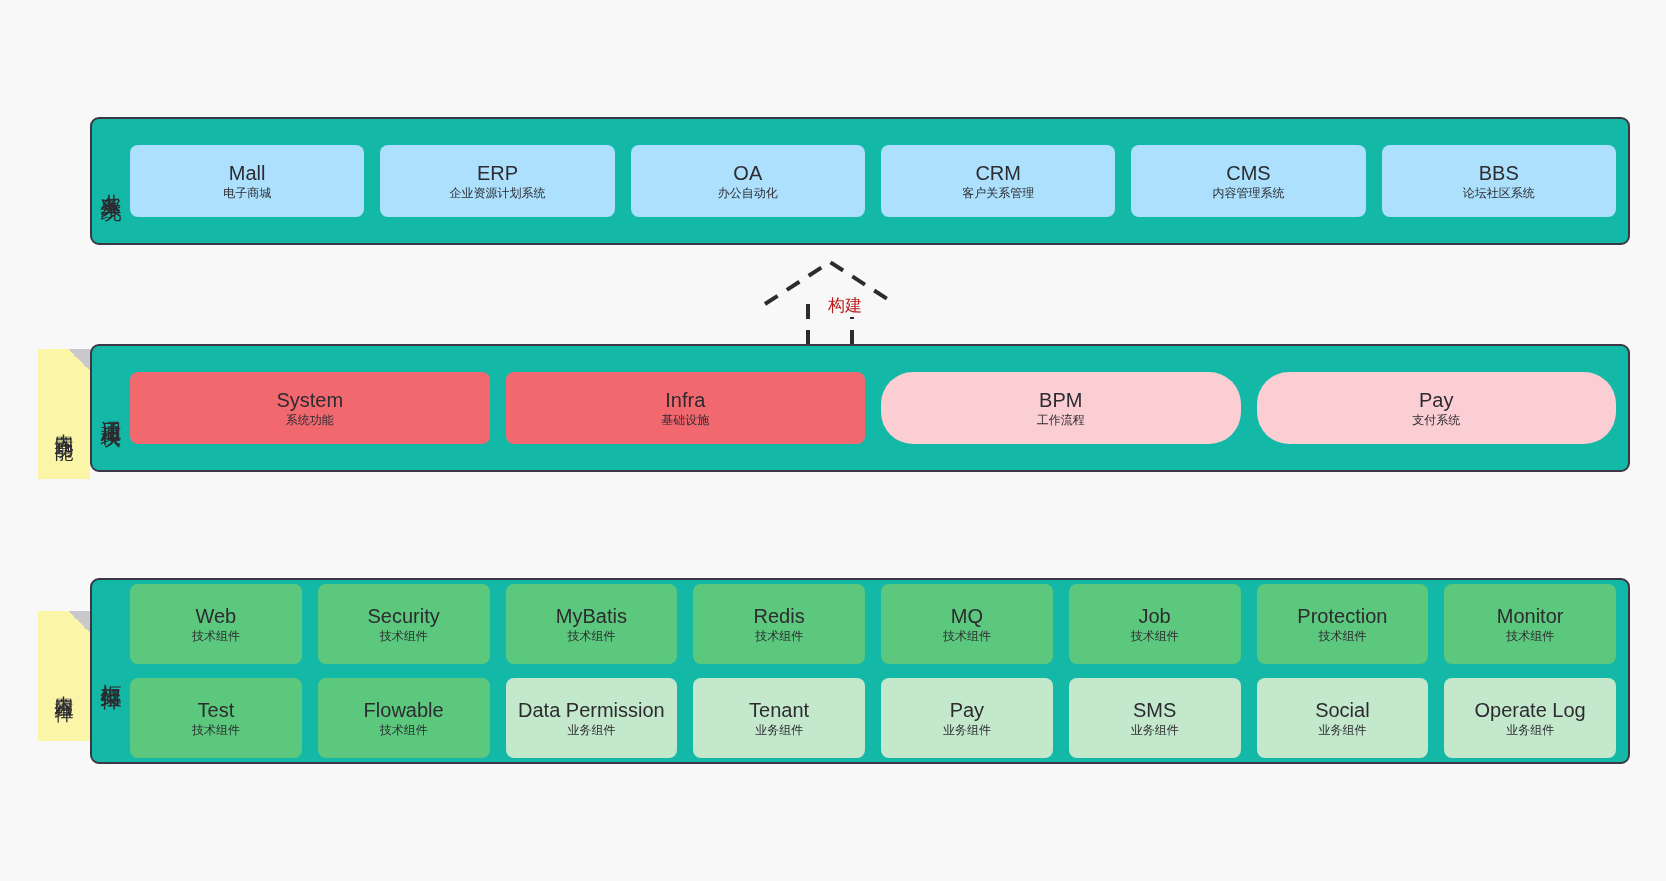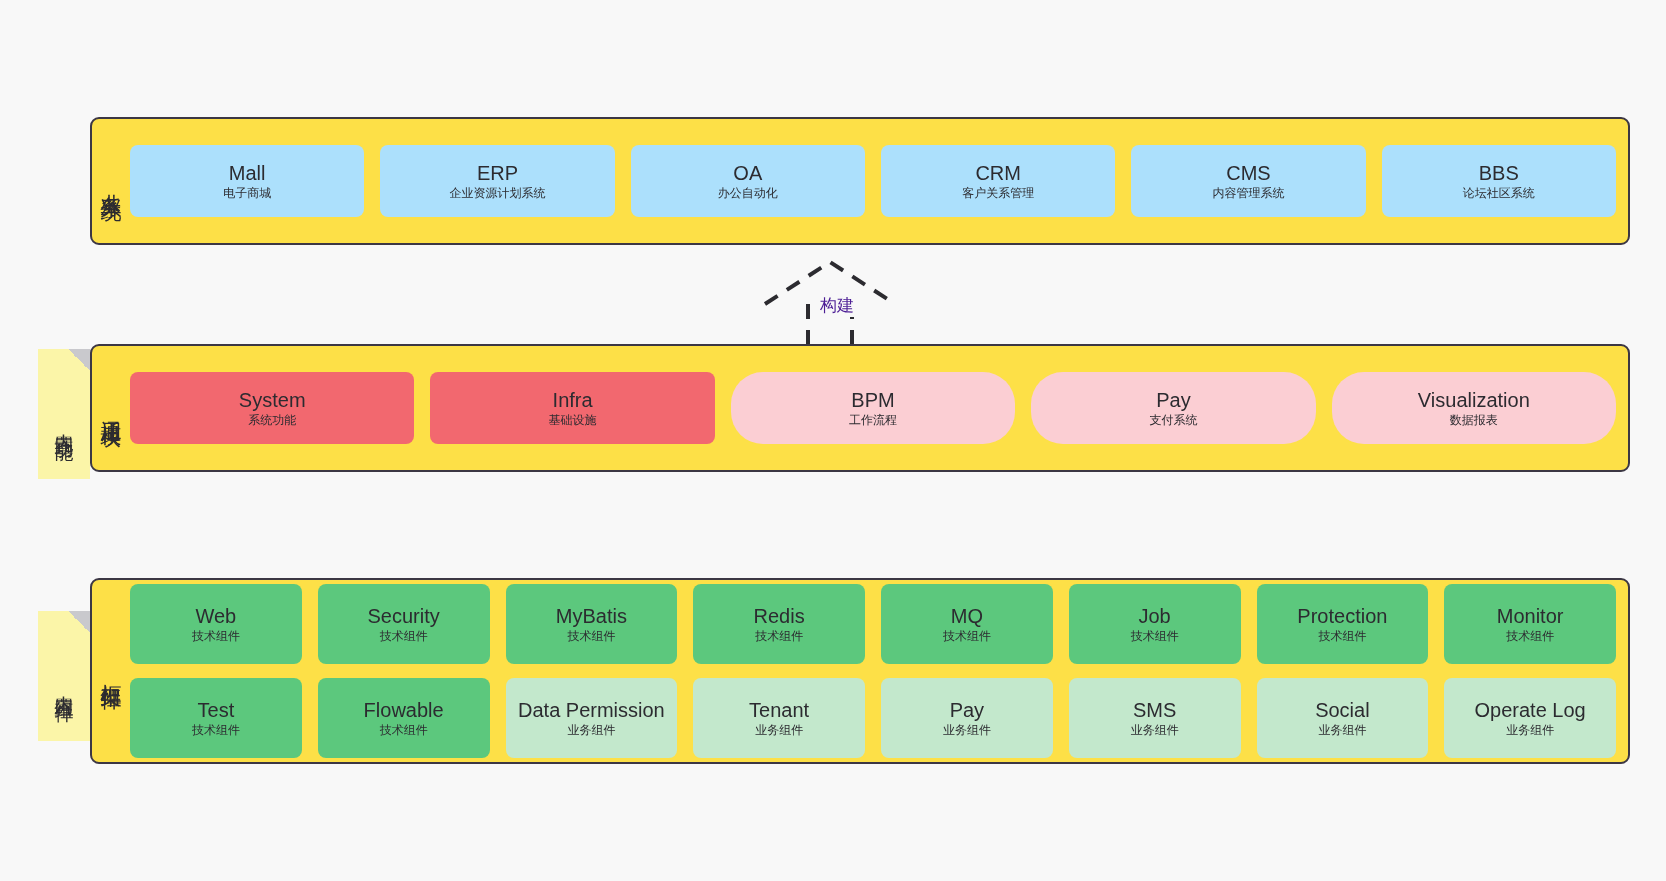--- a/index.html
+++ b/index.html
@@ -7,21 +7,21 @@
     width: 1666px; height: 881px;
     background: #f8f8f8;
     font-family: "Liberation Sans", "DejaVu Sans", sans-serif;
     overflow: hidden;
   }
   .canvas { position: relative; width: 1666px; height: 881px; }
 
   
   .layer {
     position: absolute;
-    background: #fde047;
+    background: #14b8a6;
     border: 2.5px solid #3c3744;
     border-radius: 9px;
     display: flex;
     align-items: stretch;
     padding: 10px 12px 10px 0;
   }
   .layer-title {
     width: 38px;
     flex: 0 0 38px;
     display: flex;
@@ -106,24 +106,25 @@
   }
   #sticky-common    { left: 38px; top: 349px; height: 130px; }
   #sticky-framework { left: 38px; top: 611px; height: 130px; }
 
   
   .arrow-wrap { position: absolute; }
   .arrow-wrap svg { display: block; overflow: visible; }
   .arrow-label {
     position: absolute;
     font-size: 17px;
-    color: #4c1d95;
+    color: #b91c1c;
     background: #f8f8f8;
     padding: 0 3px;
     white-space: nowrap;
+    margin-left: 8px;
   }
   #arrow-build { left: 755px; top: 258px; }
   #arrow-build .arrow-label { left: 62px; top: 36px; }
   #arrow-impl  { left: 767px; top: 492px; }
   #arrow-impl  .arrow-label { left: 62px; top: 36px; }
 </style>
 </head>
 <body>
 
 <div class="canvas">
@@ -184,24 +185,20 @@
             <div class="cn">基础设施</div>
           </div>
           <div class="node c-red-light">
             <div class="en">BPM</div>
             <div class="cn">工作流程</div>
           </div>
           <div class="node c-red-light">
             <div class="en">Pay</div>
             <div class="cn">支付系统</div>
           </div>
-          <div class="node c-red-light">
-            <div class="en">Visualization</div>
-            <div class="cn">数据报表</div>
-          </div>
         </div>
     </div>
   </div>
 
 
   <div class="sticky" id="sticky-framework">
     <span>内置组件</span>
   </div>
   <div class="layer" id="layer-framework">
     <div class="layer-title">框架组件</div>

